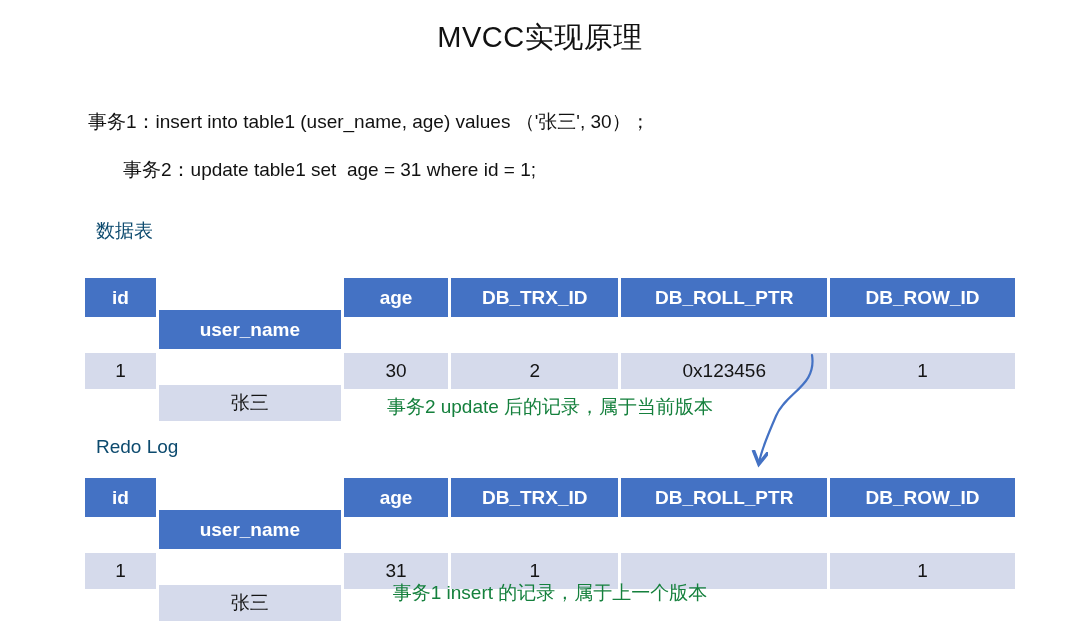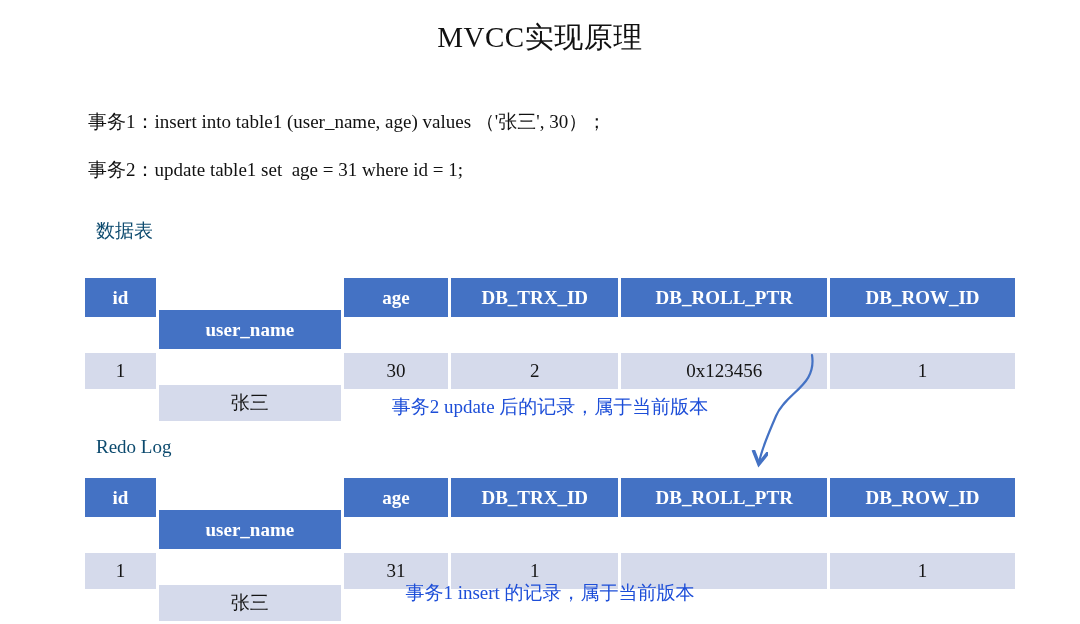--- a/index.html
+++ b/index.html
@@ -1,35 +1,35 @@
 <!DOCTYPE html>
 <html style="--header-bg: #4472C4; --row-bg: #D5DAEB; --arrow: #4472C4;"><head>
 <meta charset="utf-8">
 <style>
   html,body{margin:0;padding:0;background:#ffffff;}
   .slide{
     position:relative;
     width:1080px;height:624px;
     background:#ffffff;
-    font-family:Liberation Serif, serif;
+    font-family:Liberation Sans, sans-serif;
     color:#000;
     overflow:hidden;
   }
   .title{
     position:absolute;left:0;top:18px;width:1080px;
     text-align:center;
     font-size:29px;font-weight:500;letter-spacing:.5px;
     color:#111;
   }
   .stmt{
     position:absolute;left:88px;
     font-size:19px;color:#111;white-space:pre;
   }
   .stmt-1{top:101px;margin-top:8px;}
-  .stmt-2{top:157px;}
+  .stmt-2{top:157px;margin-left:35px;}
   .section-label{
     position:absolute;left:96px;
     font-size:19px;color:#0c4a6e;
   }
   .label-data{top:218px;}
   .label-redo{top:436px;}
   .tbl{
     position:absolute;left:85px;width:930px;
   }
   .tbl-1{top:278px;}
@@ -53,21 +53,21 @@
   }
   .c-id{flex:72 0 0;}
   .c-user{flex:185 0 0;margin-top:32px;}
   .c-age{flex:106 0 0;}
   .c-trx{flex:170 0 0;}
   .c-roll{flex:209 0 0;}
   .c-row{flex:188 0 0;}
   .caption{
     position:absolute;left:85px;width:930px;
     text-align:center;
-    font-size:19px;color:#1d4ed8;
+    font-size:19px;color:#15803d;
   }
   .caption-1{top:394px;}
   .caption-2{top:580px;}
   .arrow-svg{
     position:absolute;left:740px;top:350px;
     width:90px;height:124px;
     pointer-events:none;
   }
 </style>
 </head>
@@ -126,15 +126,15 @@
     <div class="tbl-row">
       <div class="cell data-cell c-id">1</div>
       <div class="cell data-cell c-user">张三</div>
       <div class="cell data-cell c-age">31</div>
       <div class="cell data-cell c-trx">1</div>
       <div class="cell data-cell c-roll"></div>
       <div class="cell data-cell c-row">1</div>
     </div>
   </div>
 
-  <div class="caption caption-2">事务1 insert 的记录，属于当前版本</div>
+  <div class="caption caption-2">事务1 insert 的记录，属于上一个版本</div>
 
 </div>
 
 </body></html>

